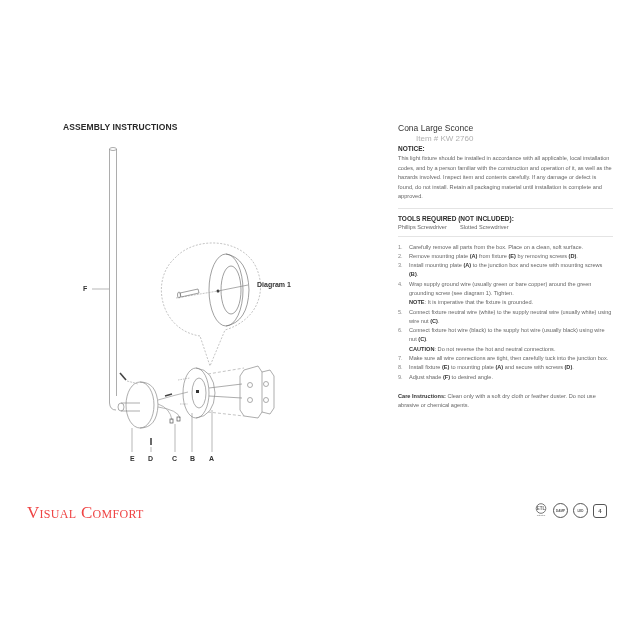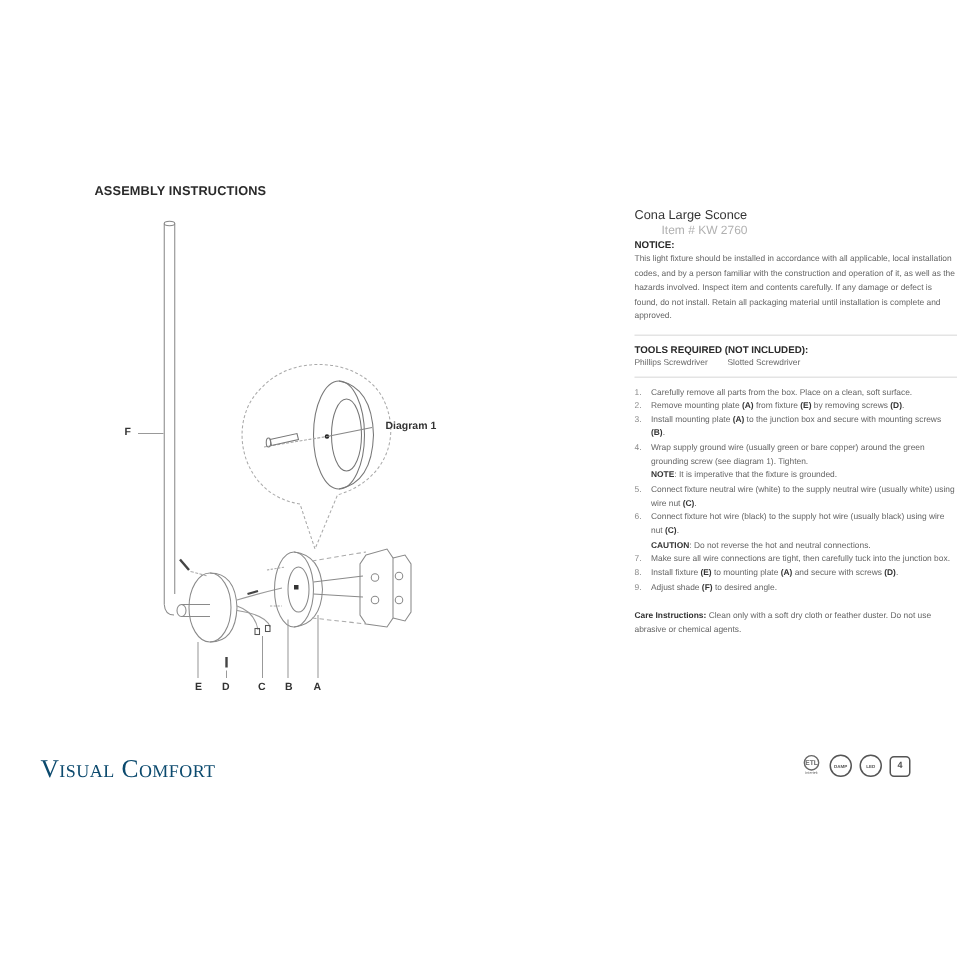--- a/index.html
+++ b/index.html
@@ -6,40 +6,40 @@
   body { width: 640px; height: 640px; position: relative; overflow: hidden;
          font-family: "Liberation Sans", sans-serif; color: #333; }
   .abs { position: absolute; }
 
   .assembly-title { left: 27px; top: 122px; font-size: 8.5px; font-weight: bold;
                     color: #2a2a2a; letter-spacing: 0.1px; margin-left: 36px; }
 
   .diagram { left: 0; top: 0; width: 400px; height: 480px; }
   .diag-label { font-size: 7px; font-weight: bold; color: #333; }
 
-  .right { left: 398px; top: 138px; width: 215px; margin-left: 25px; }
+  .right { left: 398px; top: 123px; width: 215px; }
   .product-name { font-size: 8.5px; color: #333; margin: 0 0 1px 0; }
   .item-num { font-size: 8px; color: #b0b0b0; margin-bottom: 2px; padding-left: 18px; }
   .notice-h { font-size: 6.5px; font-weight: bold; color: #2a2a2a; margin-bottom: 2px; }
   .body-text { font-size: 5.6px; line-height: 9.5px; color: #666; }
   .divider { height: 1px; background: #e4e4e4; margin: 6px 0 6px 0; }
   .tools-h { font-size: 6.5px; font-weight: bold; color: #2a2a2a; margin-bottom: 2px; }
   .tools-row { display: flex; font-size: 5.6px; color: #666; }
   .tools-row span:first-child { width: 62px; }
   ol.steps { list-style: none; padding: 0; margin: 0; }
   ol.steps li { display: flex; font-size: 5.6px; line-height: 9.3px; color: #666; }
   ol.steps li .n { width: 11px; flex: none; color: #888; }
   ol.steps li .t b { color: #333; }
   .sub { padding-left: 11px; font-size: 5.6px; line-height: 9.3px; color: #666; }
   .sub b { color: #333; }
   .care { margin-top: 10px; font-size: 5.6px; line-height: 9.5px; color: #666; }
   .care b { color: #333; }
 
   .brand { left: 27px; top: 503px; font-family: "Liberation Serif", serif;
-           font-size: 17px; color: #0c4a6e; letter-spacing: 0.3px; font-variant: small-caps; }
+           font-size: 17px; color: #ef4444; letter-spacing: 0.3px; font-variant: small-caps; }
 
   .certs { left: 534px; top: 503px; display: flex; align-items: center; gap: 5px; }
   .cert-circle { width: 13px; height: 13px; border: 1.3px solid #555; border-radius: 50%;
                  display: flex; align-items: center; justify-content: center;
                  font-size: 3px; font-weight: bold; color: #555; }
   .cert-square { width: 12px; height: 12px; border: 1.3px solid #555; border-radius: 3px;
                  display: flex; align-items: center; justify-content: center;
                  font-size: 6px; font-weight: bold; color: #555; }
   .cert-etl { width: 14px; height: 15px; display: flex; flex-direction: column;
               align-items: center; font-size: 3px; color: #666; }

